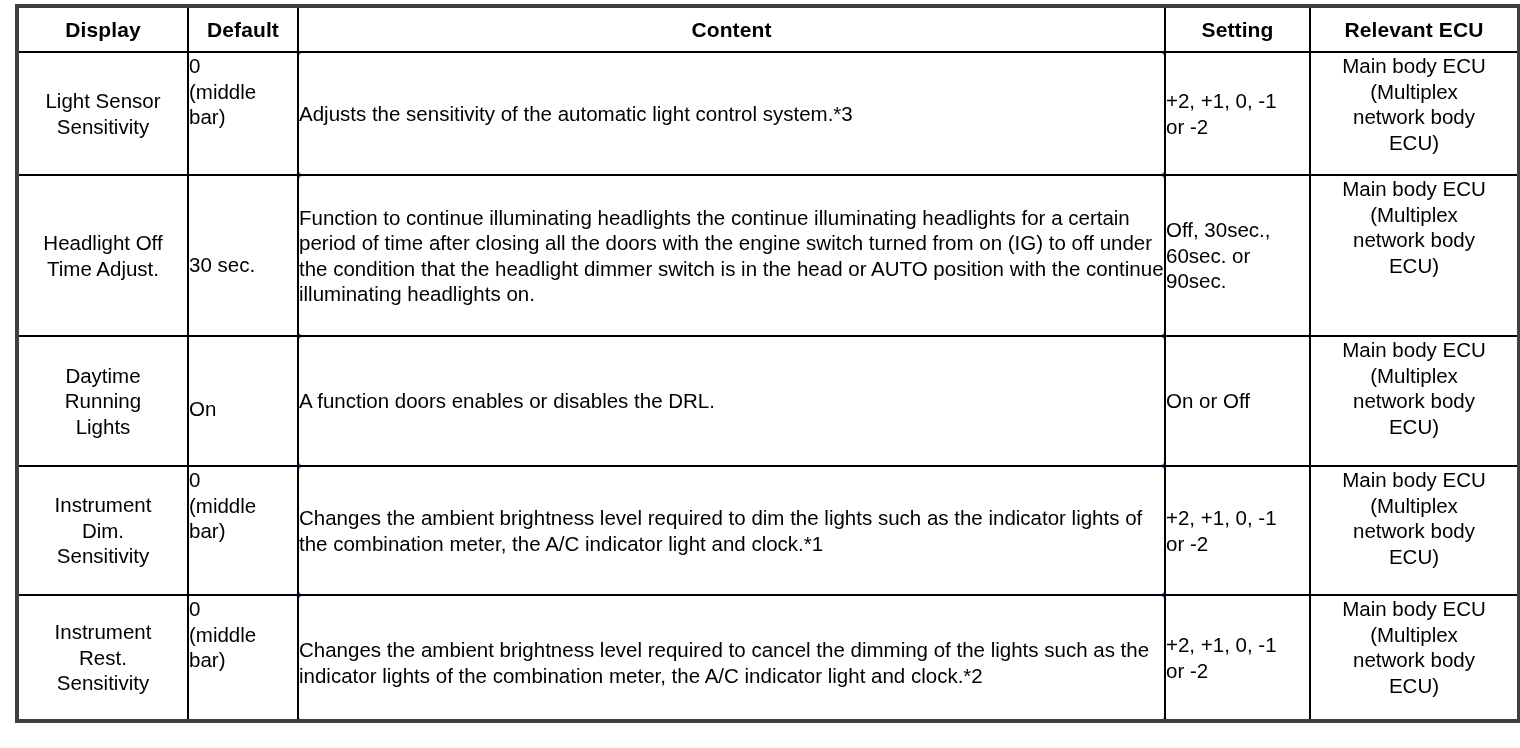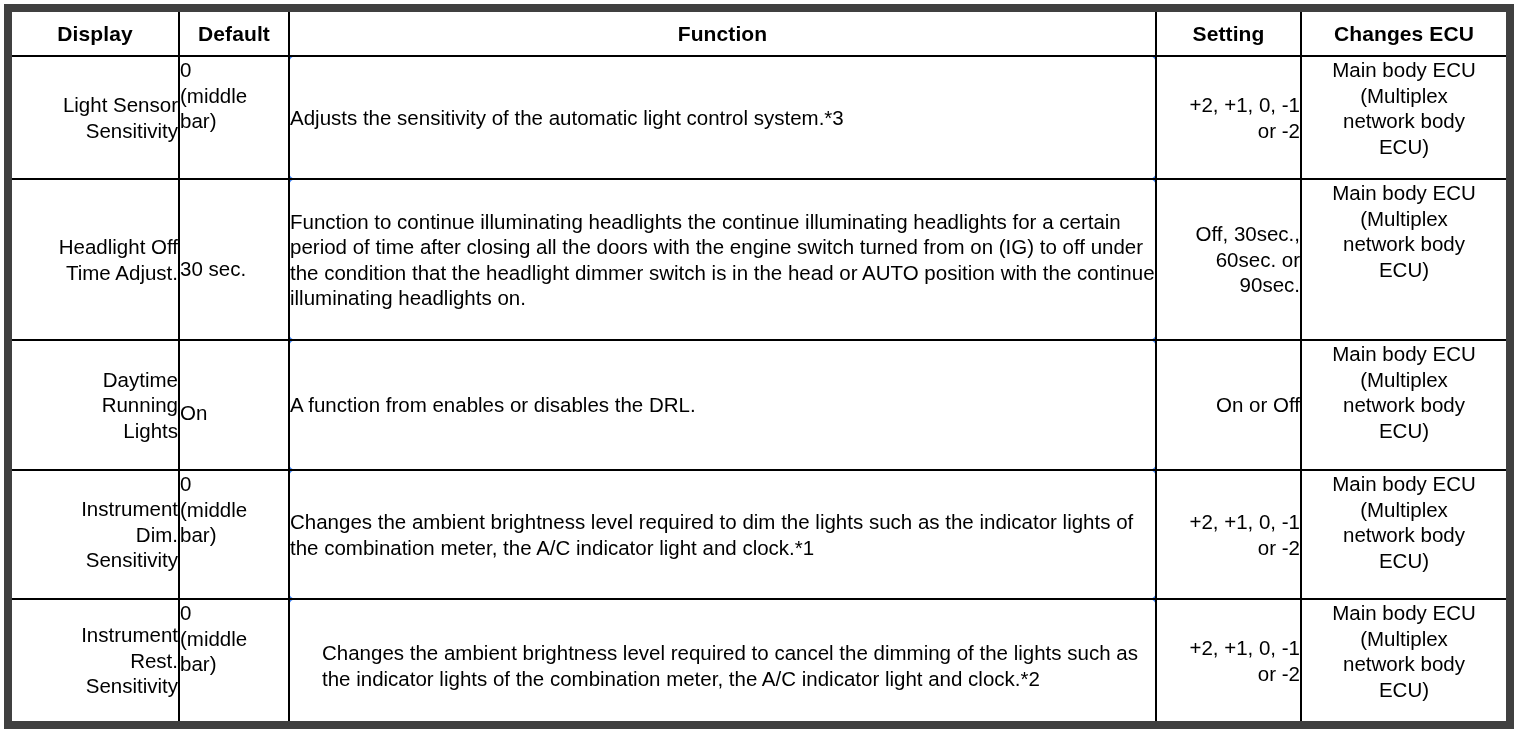--- a/index.html
+++ b/index.html
@@ -17,27 +17,27 @@
 
   #page {
     position: relative;
     width: 1520px;
     height: 748px;
     background: #ffffff;
   }
 
   table.spec-table {
     position: absolute;
-    left: 4px;
+    left: 15px;
     top: 4px;
     width: 1502px;
     border-collapse: collapse;
     table-layout: fixed;
     background: #3b82f6;
-    border: 8px solid #404040;
+    border: 4px solid #404040;
   }
 
   table.spec-table td,
   table.spec-table th {
     border-left: 2px solid #000000;
     border-right: 2px solid #000000;
     border-top: 2px solid #000000;
     border-bottom: 2px solid #000000;
     padding: 0;
     background: #ffffff;
@@ -56,55 +56,55 @@
   }
 
   tbody td {
     font-size: 20.5px;
     line-height: 25.5px;
     font-weight: normal;
   }
 
   .c-display {
     vertical-align: middle;
-    text-align: right;
+    text-align: center;
     padding: 2px 5px 2px 9px;
   }
   .c-default {
     vertical-align: top;
     text-align: left;
     padding: 9px 4px 4px 7px;
   }
   .c-content {
     vertical-align: middle;
     text-align: left;
     padding: 4px 8px 4px 9px;
     border-radius: 7px;
   }
   .c-setting {
     vertical-align: middle;
-    text-align: right;
+    text-align: left;
     padding: 4px 5px 4px 8px;
   }
   .c-ecu {
     vertical-align: top;
     text-align: center;
     padding: 8px 5px 4px 8px;
   }
 
   
   tr[data-row="0"] .c-setting { vertical-align: middle; }
   tr[data-row="1"] .c-default { vertical-align: middle; padding-top: 18px; }
   tr[data-row="2"] .c-default { vertical-align: middle; padding-top: 16px; }
   tr[data-row="1"] .c-setting { vertical-align: middle; }
   tr[data-row="2"] .c-setting { vertical-align: middle; }
   tr[data-row="3"] .c-setting { vertical-align: middle; }
   tr[data-row="4"] .c-setting { vertical-align: middle; }
   tr[data-row="3"] .c-content { vertical-align: middle; }
-  tr[data-row="4"] .c-content { vertical-align: middle; padding-top: 10px; padding-left: 32px; }
+  tr[data-row="4"] .c-content { vertical-align: middle; padding-top: 10px; }
   tr[data-row="1"] .c-content { vertical-align: middle; padding-top: 0; }
 
   .cell-text { display: block; white-space: pre-line; }
 </style>
 </head>
 <body>
 
 <div id="page">
 
   <table class="spec-table">
@@ -113,23 +113,23 @@
       <col style="width:110px">
       <col style="width:867px">
       <col style="width:145px">
       <col style="width:209px">
     </colgroup>
 
     <thead>
       <tr>
         <th>Display</th>
         <th>Default</th>
-        <th>Function</th>
+        <th>Content</th>
         <th>Setting</th>
-        <th>Changes ECU</th>
+        <th>Relevant ECU</th>
       </tr>
     </thead>
 
     <tbody>
 
       <tr data-row="0" style="height:123px">
         <td class="c-display">
           <span class="cell-text">Light Sensor
 Sensitivity</span>
         </td>
@@ -180,21 +180,21 @@
       <tr data-row="2" style="height:130px">
         <td class="c-display">
           <span class="cell-text">Daytime
 Running
 Lights</span>
         </td>
         <td class="c-default">
           <span class="cell-text">On</span>
         </td>
         <td class="c-content">
-          <span class="cell-text">A function from enables or disables the DRL.</span>
+          <span class="cell-text">A function doors enables or disables the DRL.</span>
         </td>
         <td class="c-setting">
           <span class="cell-text">On or Off</span>
         </td>
         <td class="c-ecu">
           <span class="cell-text">Main body ECU
 (Multiplex
 network body
 ECU)</span>
         </td>

